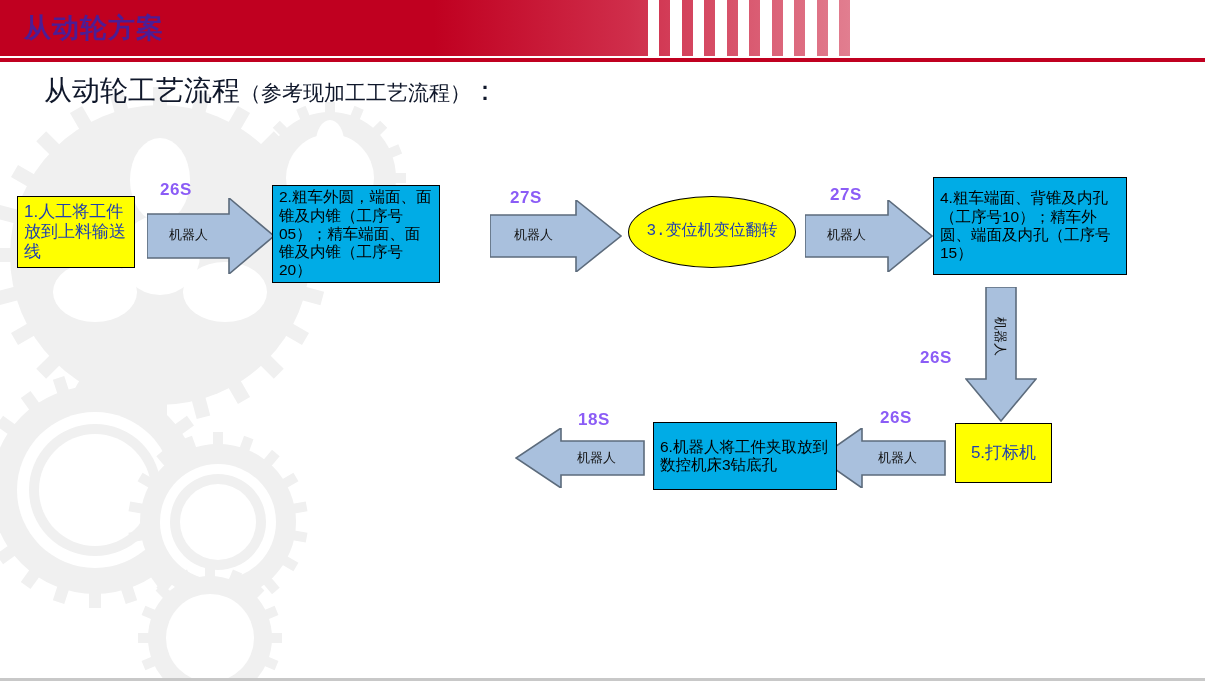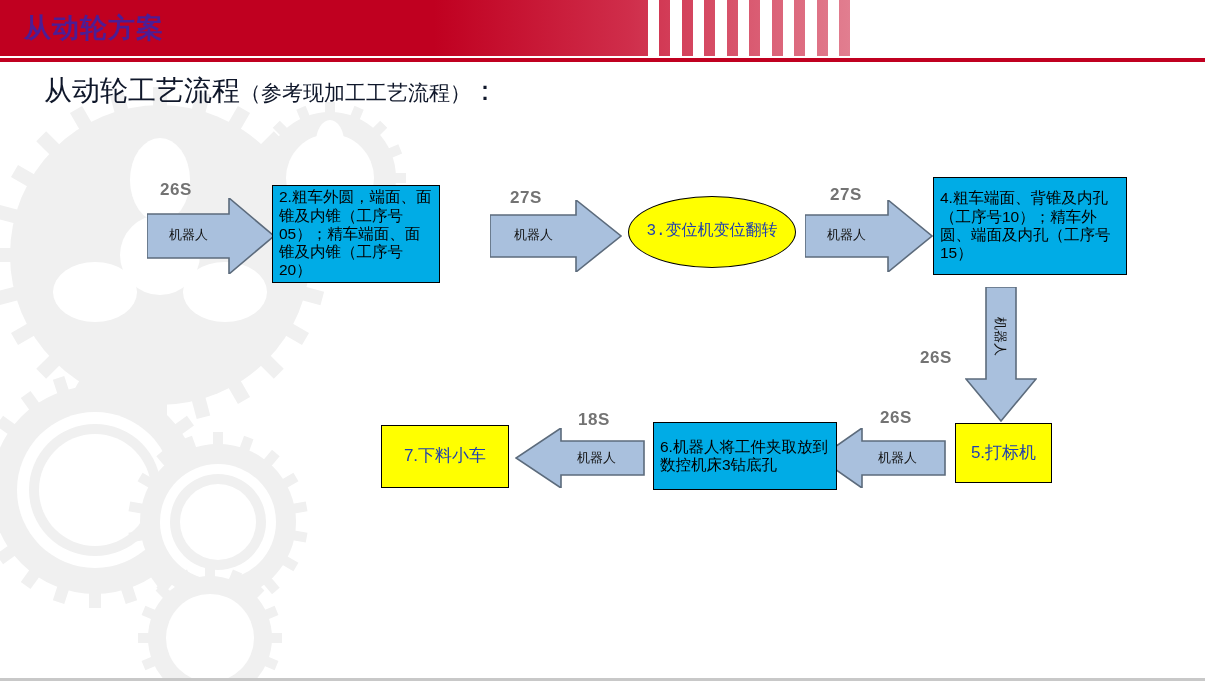--- a/index.html
+++ b/index.html
@@ -116,21 +116,21 @@
     font-size: 13px;
     color: #111111;
     white-space: nowrap;
   }
   .arrow-svg { display: block; }
 
   .time-label {
     position: absolute;
     font-size: 17px;
     font-weight: 700;
-    color: #737373;
+    color: #8b5cf6;
     letter-spacing: 0.5px;
   }
 
   
   #footer-note {
     position: absolute;
     left: 58px; top: 612px;
     font-size: 32px;
     color: #141414;
     white-space: nowrap;
@@ -306,20 +306,23 @@
     <div class="stripe"></div>
     <div class="stripe"></div>
     <div class="stripe"></div>
     <div class="stripe" style="width:500px;"></div>
   </div>
   <div id="header-rule"></div>
   <div id="header-title">从动轮方案</div>
 
   <div id="subtitle"><span>从动轮工艺流程</span><span class="small">（参考现加工工艺流程）</span><span>：</span></div>
 
+  <div class="node yellow bluetext" style="left:17px; top:196px; width:118px; height:72px; font-size:17px;">
+    <span class="txt">1.人工将工件放到上料输送线</span>
+  </div>
 
   <div class="arrow" style="left:147px; top:198px;">
     <svg class="arrow-svg" width="128" height="76" viewBox="0 0 128 76" xmlns="http://www.w3.org/2000/svg">
       <path d="M0,16 L82,16 L82,0 L127,38 L82,76 L82,60 L0,60 Z" fill="#a9c0dd" stroke="#5c6b7c" stroke-width="1.6"></path>
     </svg>
     <span class="label" style="left:22px; top:28px;">机器人</span>
   </div>
   <div class="time-label" style="left:160px; top:180px;">26S</div>
 
   <div class="node cyan blacktext" style="left:272px; top:185px; width:168px; height:98px; font-size:15.5px;">
@@ -375,18 +378,15 @@
   </div>
 
   <div class="arrow" style="left:515px; top:428px;">
     <svg class="arrow-svg" width="130" height="60" viewBox="0 0 130 60" xmlns="http://www.w3.org/2000/svg">
       <path d="M129,13 L46,13 L46,0 L1,30 L46,60 L46,47 L129,47 Z" fill="#a9c0dd" stroke="#5c6b7c" stroke-width="1.6"></path>
     </svg>
     <span class="label" style="left:62px; top:21px;">机器人</span>
   </div>
   <div class="time-label" style="left:578px; top:410px;">18S</div>
 
-  <div class="node yellow bluetext" style="left:381px; top:425px; width:128px; height:63px; font-size:17px; justify-content:center;">
-    <span class="txt" style="text-align:center;">7.下料小车</span>
-  </div>
 
 
 </div>
 
 </body></html>

